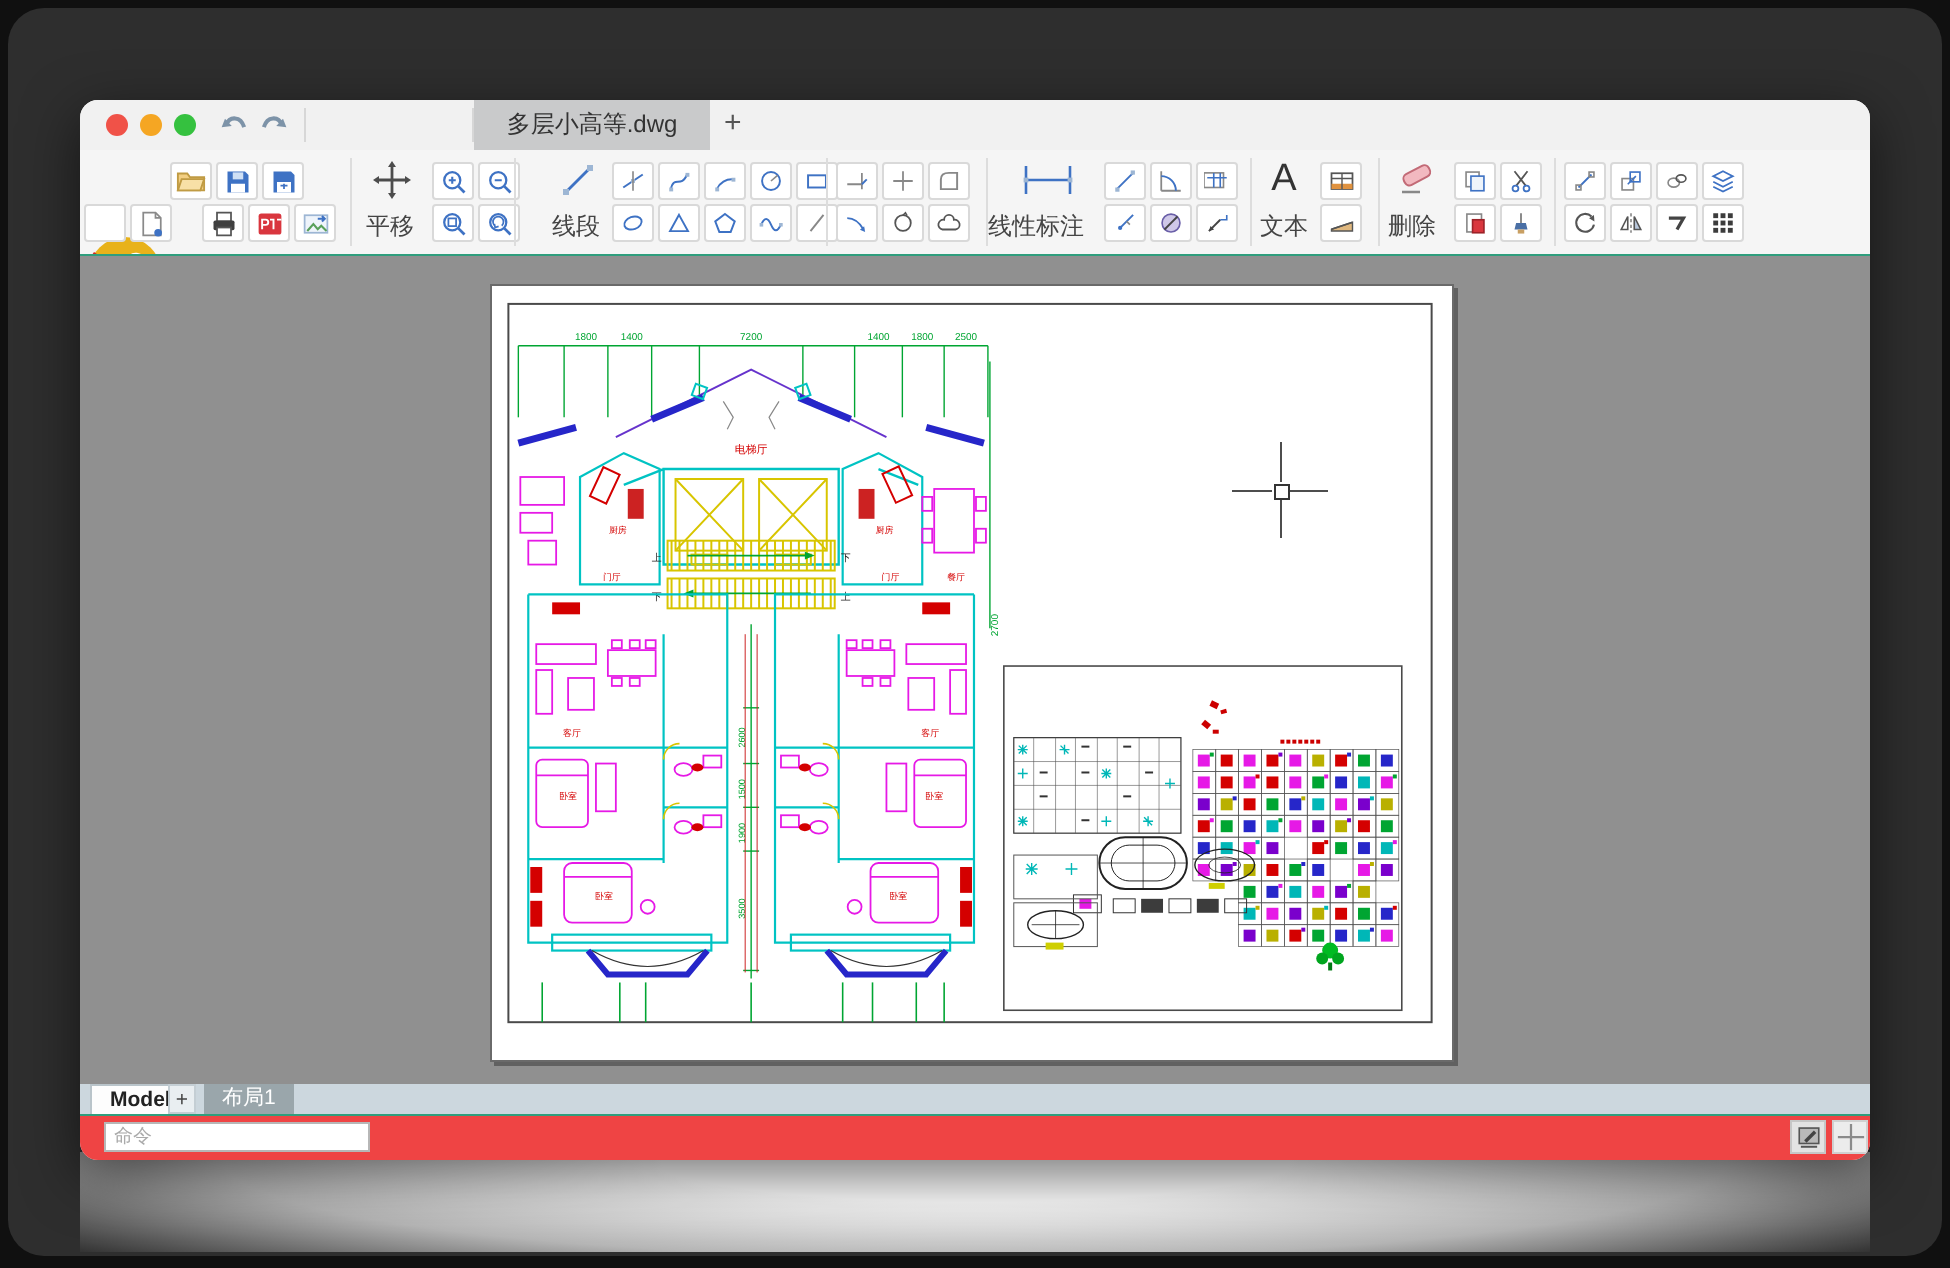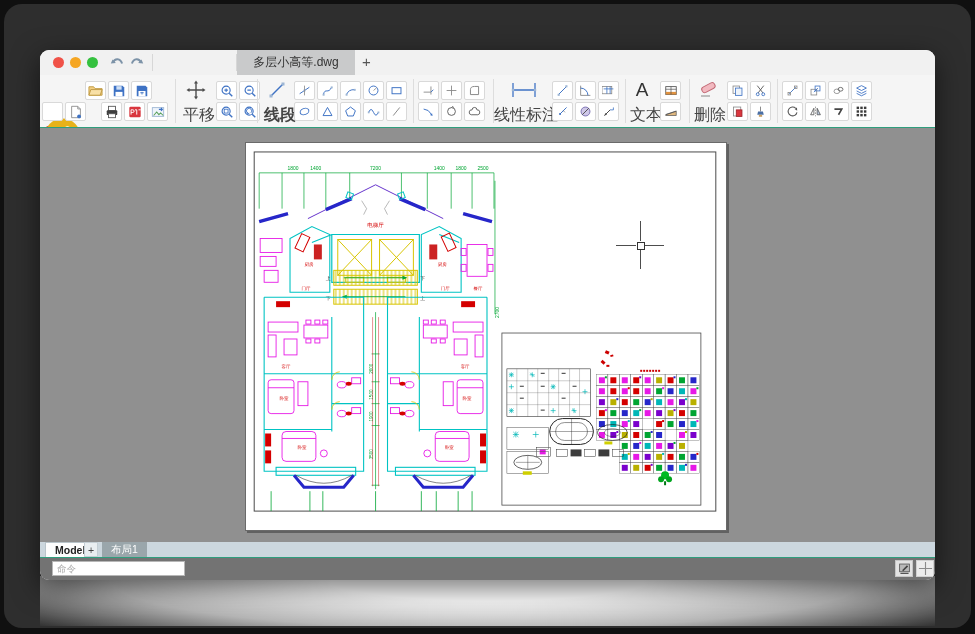--- a/index.html
+++ b/index.html
@@ -17,38 +17,38 @@
   .ttab.active{background:#c9cacb;}
   .tsep{position:absolute;top:4px;width:1px;height:17px;background:#d7d7d7;}
   .plus{position:absolute;top:0;height:25px;line-height:24px;font-size:15px;color:#555;}
   
   .toolbar{position:absolute;left:0;top:25px;width:100%;height:52px;background:#f5f5f5;}
   .tbgreen{position:absolute;left:0;top:77px;width:100%;height:1px;background:#2f9e7d;}
   .grp{position:absolute;top:0;height:52px;}
   .gsep{position:absolute;top:4px;width:1px;height:44px;background:#ddd;}
   .tbtn{position:absolute;width:21px;height:19px;background:#fff;border:1px solid #d9d9d9;border-radius:2px;
     display:flex;align-items:center;justify-content:center;box-sizing:border-box;}
-  .biglab{position:absolute;font-size:16px;color:#444;white-space:nowrap;}
+  .biglab{position:absolute;font-size:12px;color:#444;white-space:nowrap;}
   .bigicon{position:absolute;display:flex;align-items:center;justify-content:center;}
   .logo{position:absolute;left:4px;top:43px;width:37px;height:37px;}
   svg{display:block}
   
   .canvas{position:absolute;left:0;top:78px;width:895px;height:414px;background:#909090;}
   .paper{position:absolute;left:205px;top:14px;width:482px;height:389px;background:#fff;
     border:1px solid #6a6a6a;box-shadow:2px 2px 0 rgba(40,40,40,.45);box-sizing:border-box;}
   .xhair{position:absolute;left:600px;top:117px;width:0;height:0;}
   .xh-l{position:absolute;background:#4d4d4d;}
   .xh-box{position:absolute;left:-3px;top:-3px;width:6px;height:6px;background:#fdfdfd;border:1px solid #333;}
   
   .layouttabs{position:absolute;left:0;top:492px;width:100%;height:16px;background:#ccd7de;border-bottom:1px solid #2f9e7d;box-sizing:border-box;}
   .ltab{position:absolute;top:0;height:15px;line-height:15px;font-size:10.5px;padding:0 9px;}
   .ltab.model{left:5px;background:#fdfdfd;color:#222;font-weight:bold;border:1px solid #b9c4ca;border-bottom:none;box-sizing:border-box;}
   .ltab.addtab{left:44px;background:#e9eef1;color:#444;width:14px;text-align:center;padding:0;border:1px solid #c4ced4;box-sizing:border-box;}
   .ltab.layout1{left:62px;background:#9aa6ab;color:#fff;}
-  .cmdbar{position:absolute;left:0;top:508px;width:100%;height:22px;background:#737373;}
+  .cmdbar{position:absolute;left:0;top:508px;width:100%;height:22px;background:#ef4444;}
   .cmdinput{position:absolute;left:12px;top:3px;width:133px;height:15px;border:1px solid #b7b7b7;background:#fff;
     font-size:9.5px;color:#444;padding:0 4px;box-sizing:border-box;font-family:"Liberation Sans",sans-serif;}
   .cmdinput::placeholder{color:#aaa;}
   .statico{position:absolute;top:2px;width:18px;height:17px;background:#e3e3e3;border:1px solid #c6c6c6;
     display:flex;align-items:center;justify-content:center;box-sizing:border-box;}
   
   .fpt{font-family:"Liberation Sans",sans-serif;}
 </style>
 </head>
 <body>
@@ -179,21 +179,21 @@
       <div class="tbtn" style="left:63px;top:27px;">
         <svg viewBox="0 0 16 16" width="14" height="14">
             <circle cx="7" cy="7" r="4.6" fill="none" stroke="#3e72c4" stroke-width="1.3"></circle>
             <path d="M10.5,10.5 L14,14" stroke="#3e72c4" stroke-width="1.6"></path>
             <path d="M5,9 a3,3 0 1 1 4,0 m-4.2,-1 l0.4,2 2,-0.6" fill="none" stroke="#3e72c4"></path>
           </svg>
       </div>
     </div>
     <div class="gsep" style="left:217px;"></div>
 
-    <div class="grp" style="left:218px;width:152px;font-weight:bold;">
+    <div class="grp" style="left:230px;width:152px;">
       <div class="bigicon" style="left:6px;top:3px;width:26px;height:24px;">
         <svg viewBox="0 0 20 20" width="20" height="20">
             <path d="M4,16 L16,4" stroke="#3e72c4" stroke-width="1.4"></path>
             <rect x="2.5" y="14.5" width="3" height="3" fill="#9db6d4"></rect>
             <rect x="14.5" y="2.5" width="3" height="3" fill="#9db6d4"></rect>
           </svg>
       </div>
       <div class="biglab" style="left:6px;top:30px;">线段</div>
       <div class="tbtn" style="left:36px;top:6px;">
         <svg viewBox="0 0 16 16" width="13" height="13">

